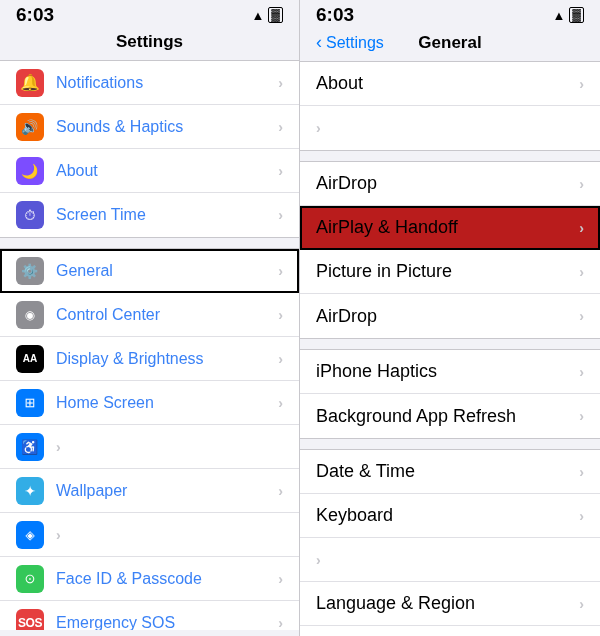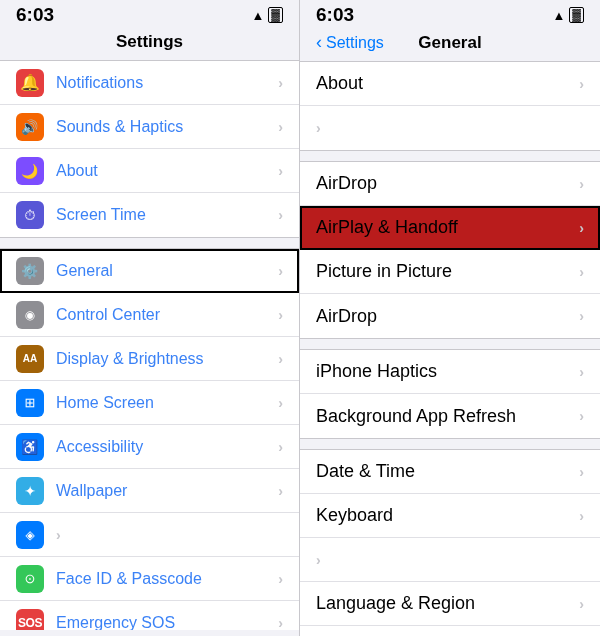--- a/index.html
+++ b/index.html
@@ -272,32 +272,31 @@
         <div class="row-icon icon-gray" style="font-size:14px; background:#8e8e93;">⚙️</div>
         <span class="row-label" style="font-weight:400;">General</span>
         <span class="chevron">›</span>
       </div>
       <div class="settings-row">
         <div class="row-icon icon-gray" style="font-size:12px; background:#8e8e93;">◉</div>
         <span class="row-label">Control Center</span>
         <span class="chevron">›</span>
       </div>
       <div class="settings-row">
-        <div class="row-icon icon-blue" style="font-size:10px; font-weight:700; background:#a16207;">AA</div>
+        <div class="row-icon icon-blue" style="font-size:10px; font-weight:700; background:#000000;">AA</div>
         <span class="row-label">Display &amp; Brightness</span>
         <span class="chevron">›</span>
       </div>
       <div class="settings-row">
         <div class="row-icon icon-blue" style="font-size:13px; background:#007aff;">⊞</div>
         <span class="row-label">Home Screen</span>
         <span class="chevron">›</span>
       </div>
       <div class="settings-row">
         <div class="row-icon" style="font-size:14px; background:#007aff;">♿</div>
-        <span class="row-label">Accessibility</span>
         <span class="chevron">›</span>
       </div>
       <div class="settings-row">
         <div class="row-icon" style="font-size:14px; background:#32ade6;">✦</div>
         <span class="row-label">Wallpaper</span>
         <span class="chevron">›</span>
       </div>
       <div class="settings-row">
         <div class="row-icon" style="font-size:12px; background:#007aff;">◈</div>
         <span class="chevron">›</span>

